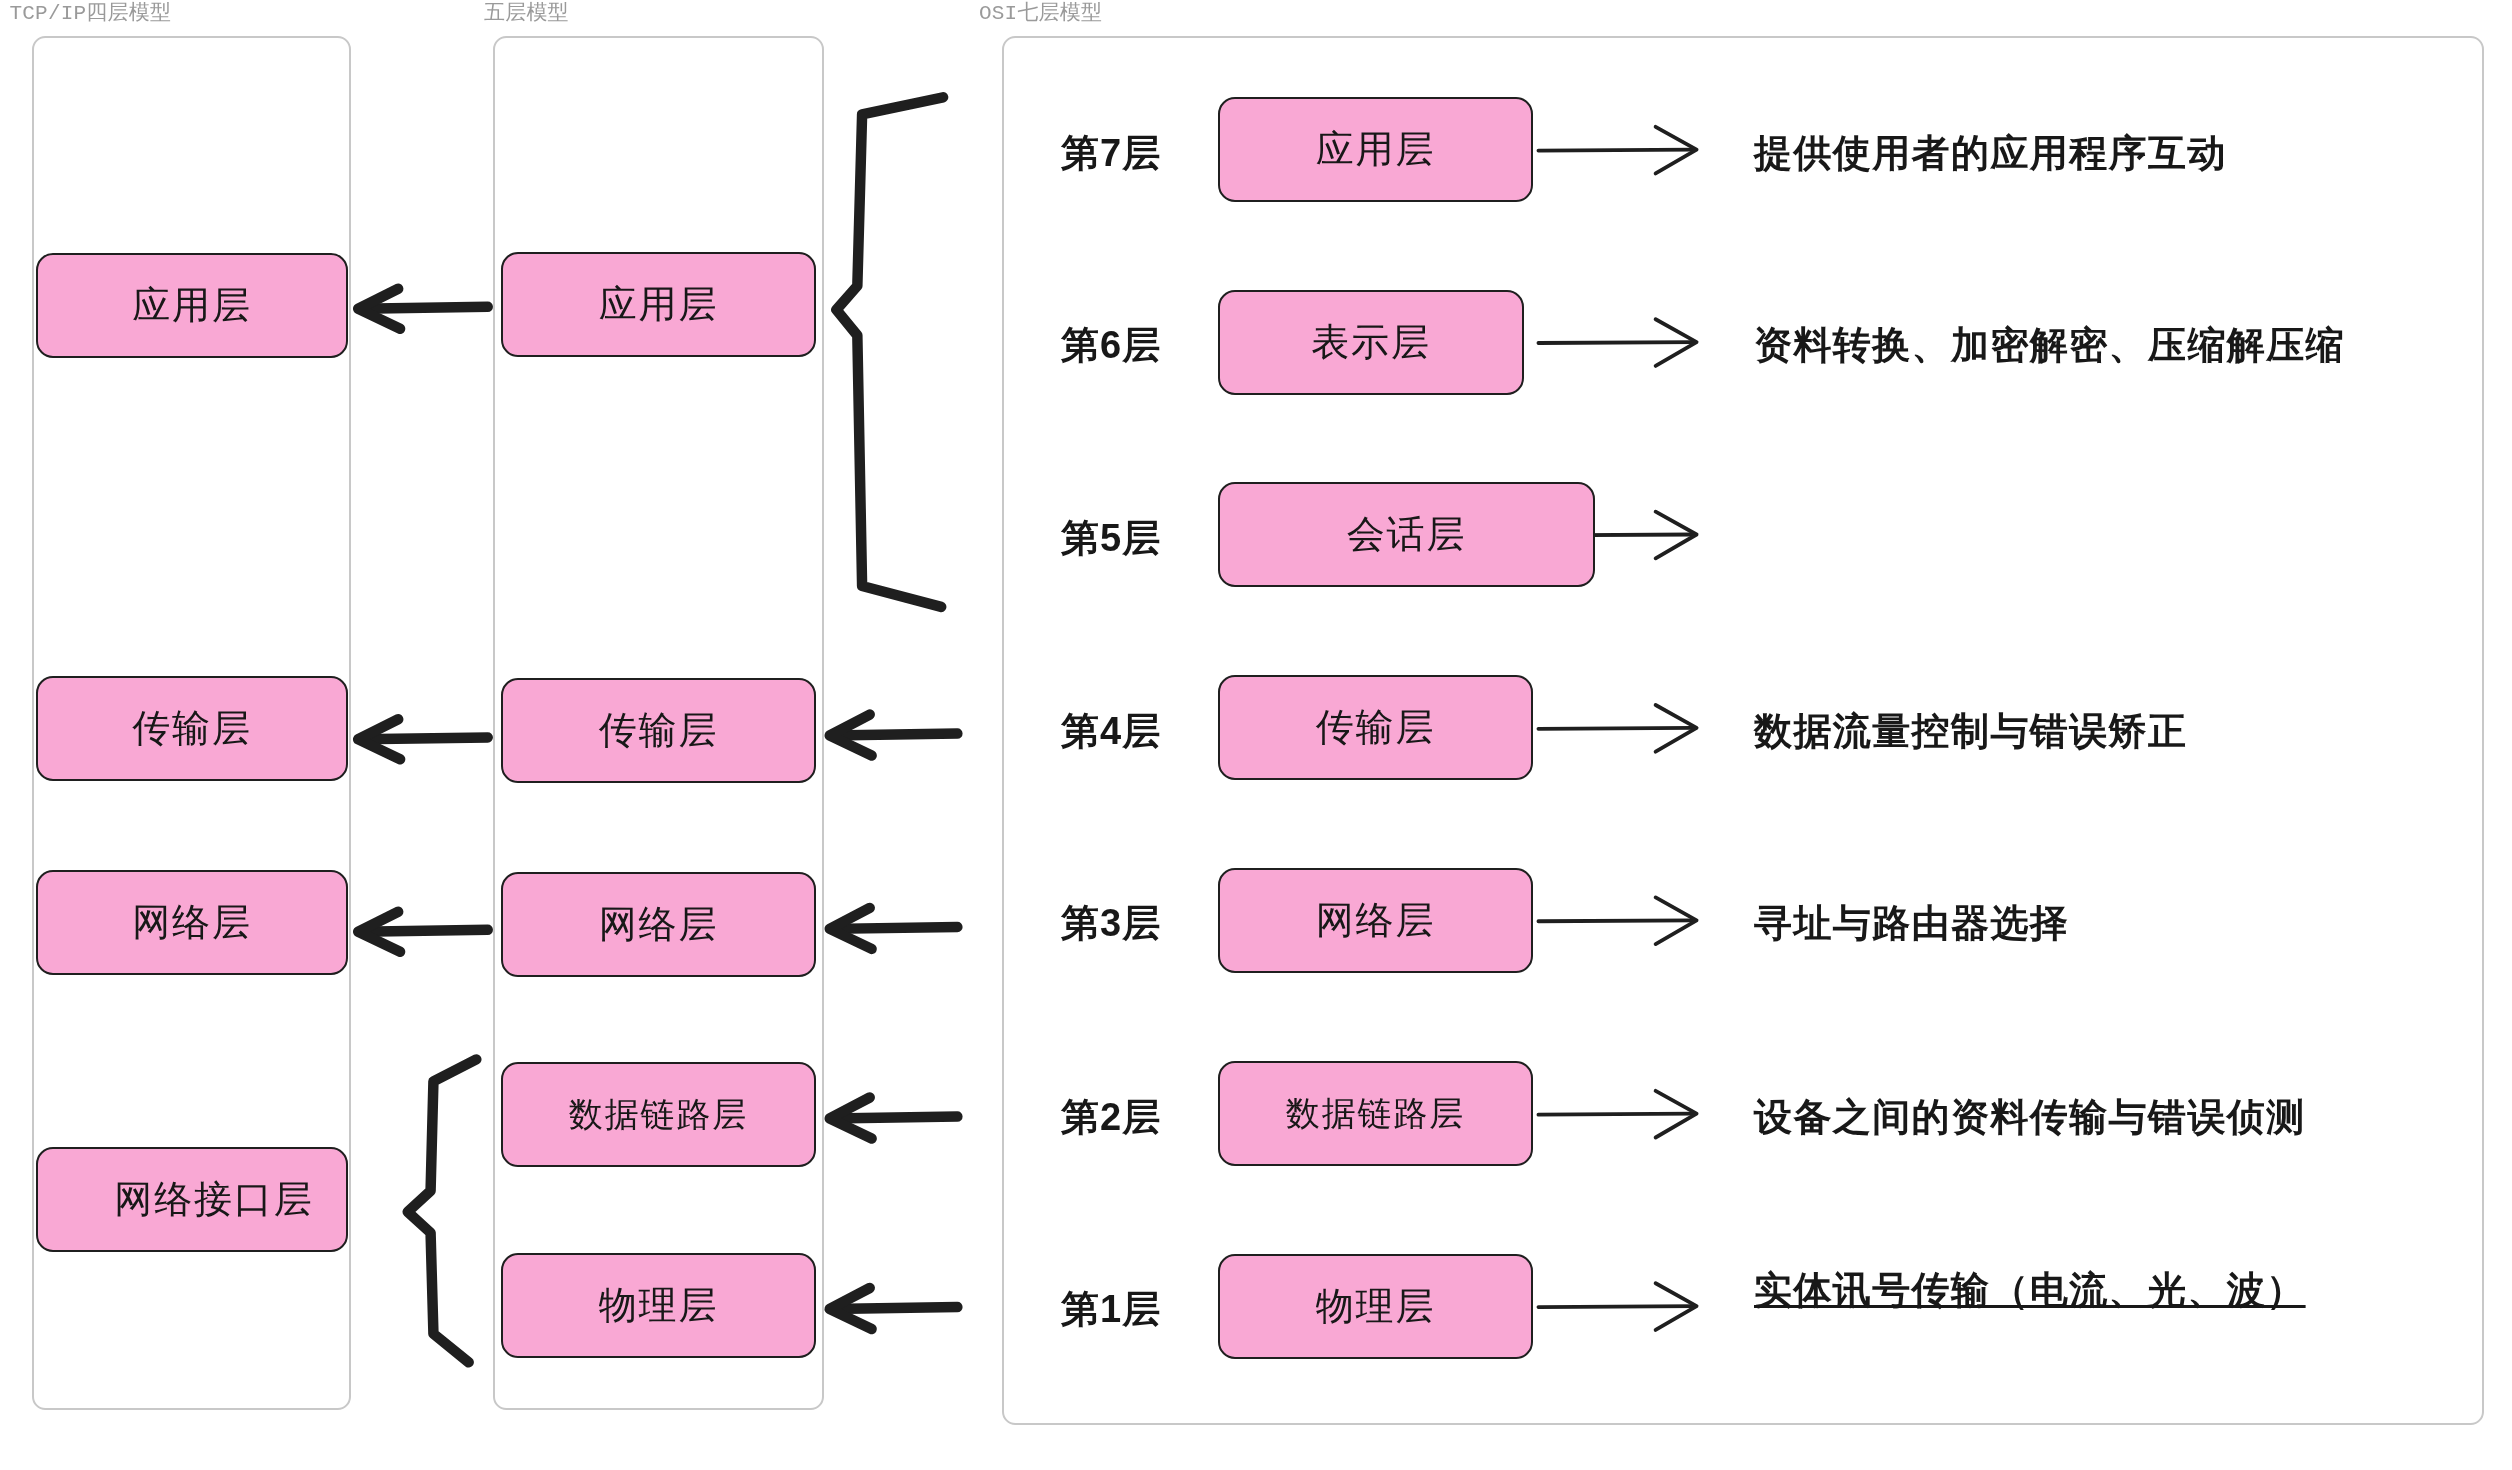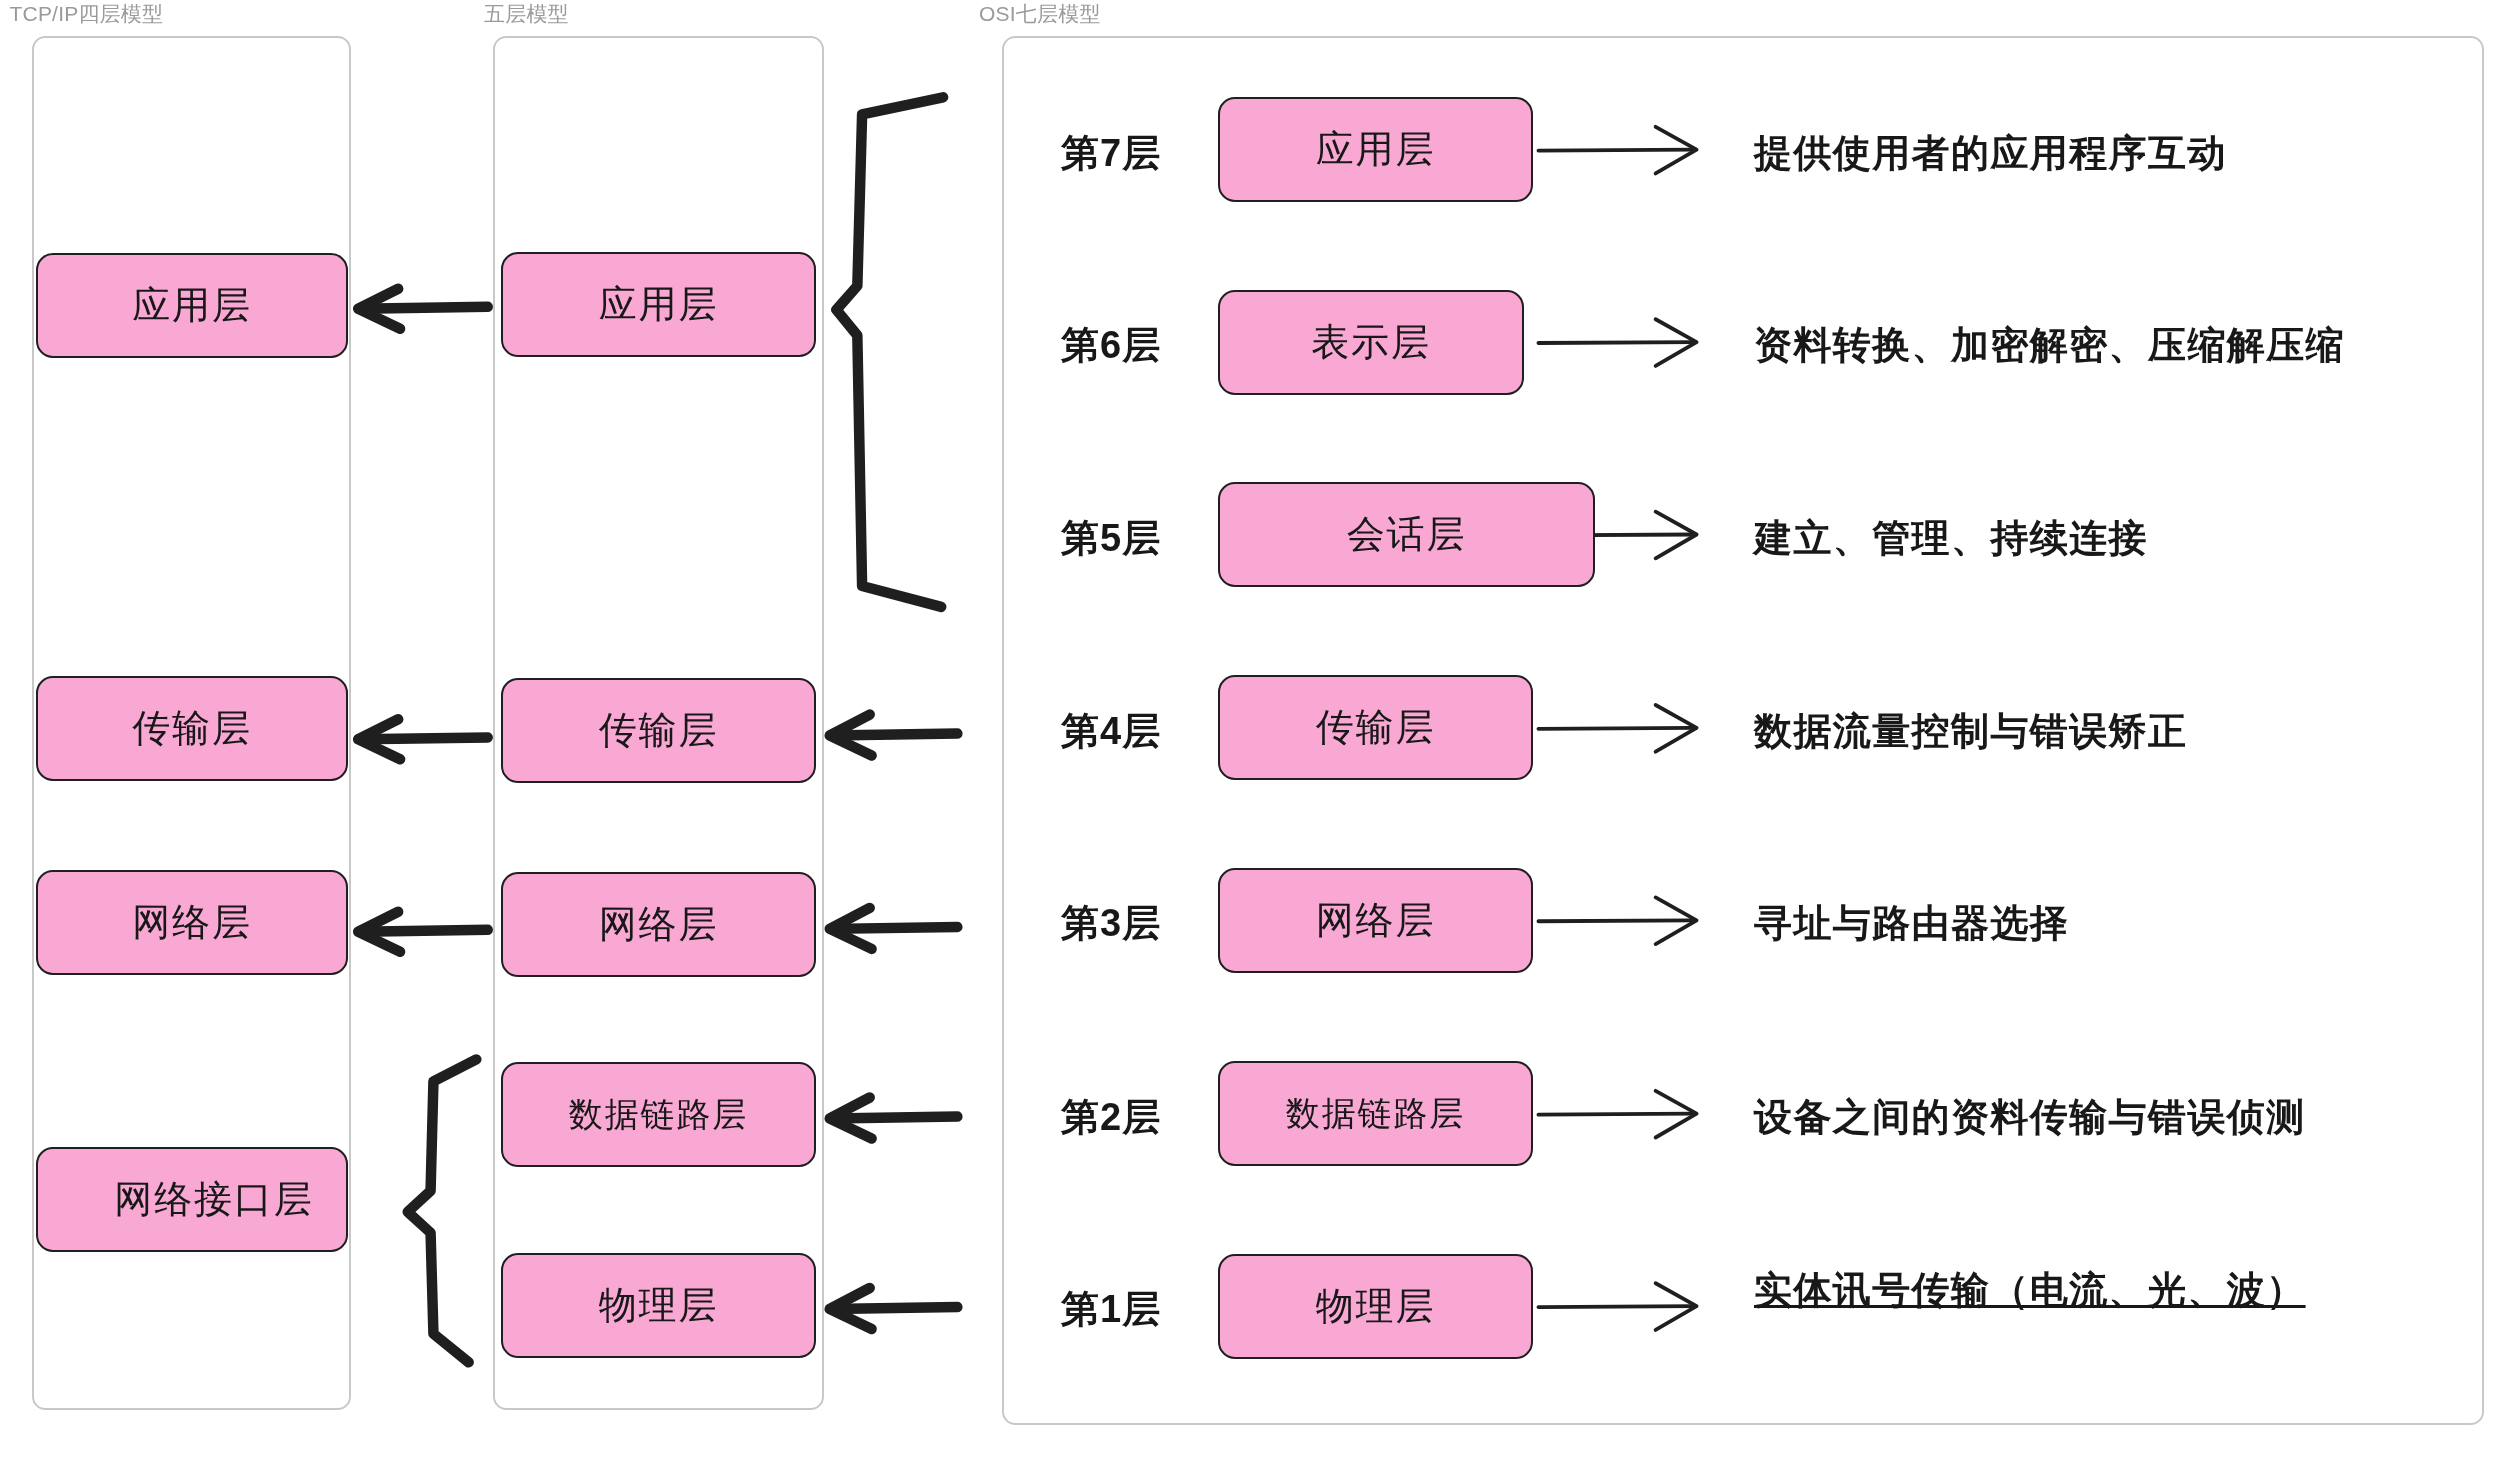--- a/index.html
+++ b/index.html
@@ -23,20 +23,21 @@
     background:transparent;
     box-sizing:border-box;
   }
   .group-label{
     position:absolute;
     color:#9a9a9a;
     font-size:21px;
     line-height:21px;
     letter-spacing:0.2px;
     white-space:nowrap;
+    font-family:Liberation Mono, monospace;
   }
 
   
   .node{
     position:absolute;
     box-sizing:border-box;
     border:2.5px solid #1f1f1f;
     border-radius:17px;
     background:#f9a8d4;
     display:flex;
@@ -197,21 +198,20 @@
   <div class="txt layer-no" style="left:1061px; top:320px;">第6层</div>
   <div class="node" style="left:1218px; top:290px; width:306px; height:105px;">
     <span>表示层</span>
   </div>
   <div class="txt desc" style="left:1742px; top:320px;">资料转换、加密解密、压缩解压缩</div>
 
   <div class="txt layer-no" style="left:1061px; top:513px;">第5层</div>
   <div class="node" style="left:1218px; top:482px; width:377px; height:105px;">
     <span>会话层</span>
   </div>
-  <div class="txt desc" style="left:1742px; top:513px;">建立、管理、持续连接</div>
 
   <div class="txt layer-no" style="left:1061px; top:706px;">第4层</div>
   <div class="node" style="left:1218px; top:675px; width:315px; height:105px;">
     <span>传输层</span>
   </div>
   <div class="txt desc" style="left:1742px; top:706px;">数据流量控制与错误矫正</div>
 
   <div class="txt layer-no" style="left:1061px; top:898px;">第3层</div>
   <div class="node" style="left:1218px; top:868px; width:315px; height:105px;">
     <span>网络层</span>

